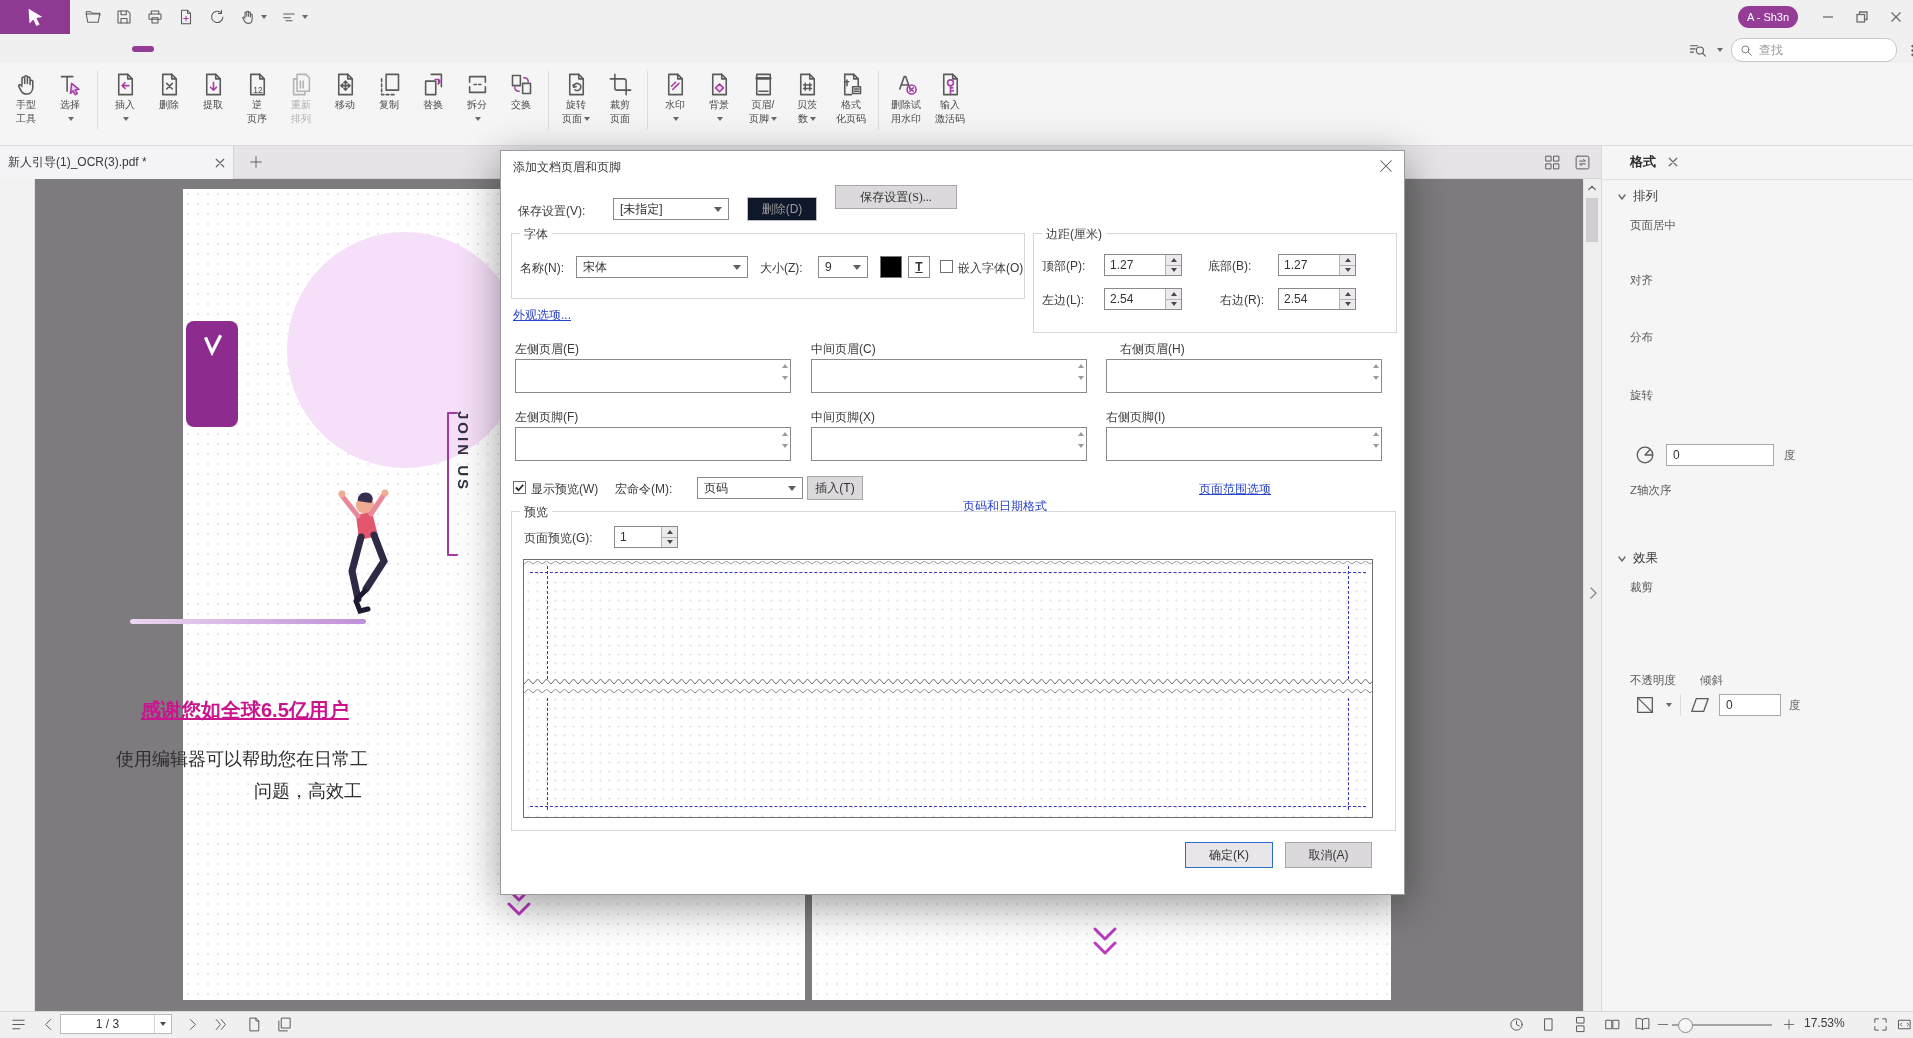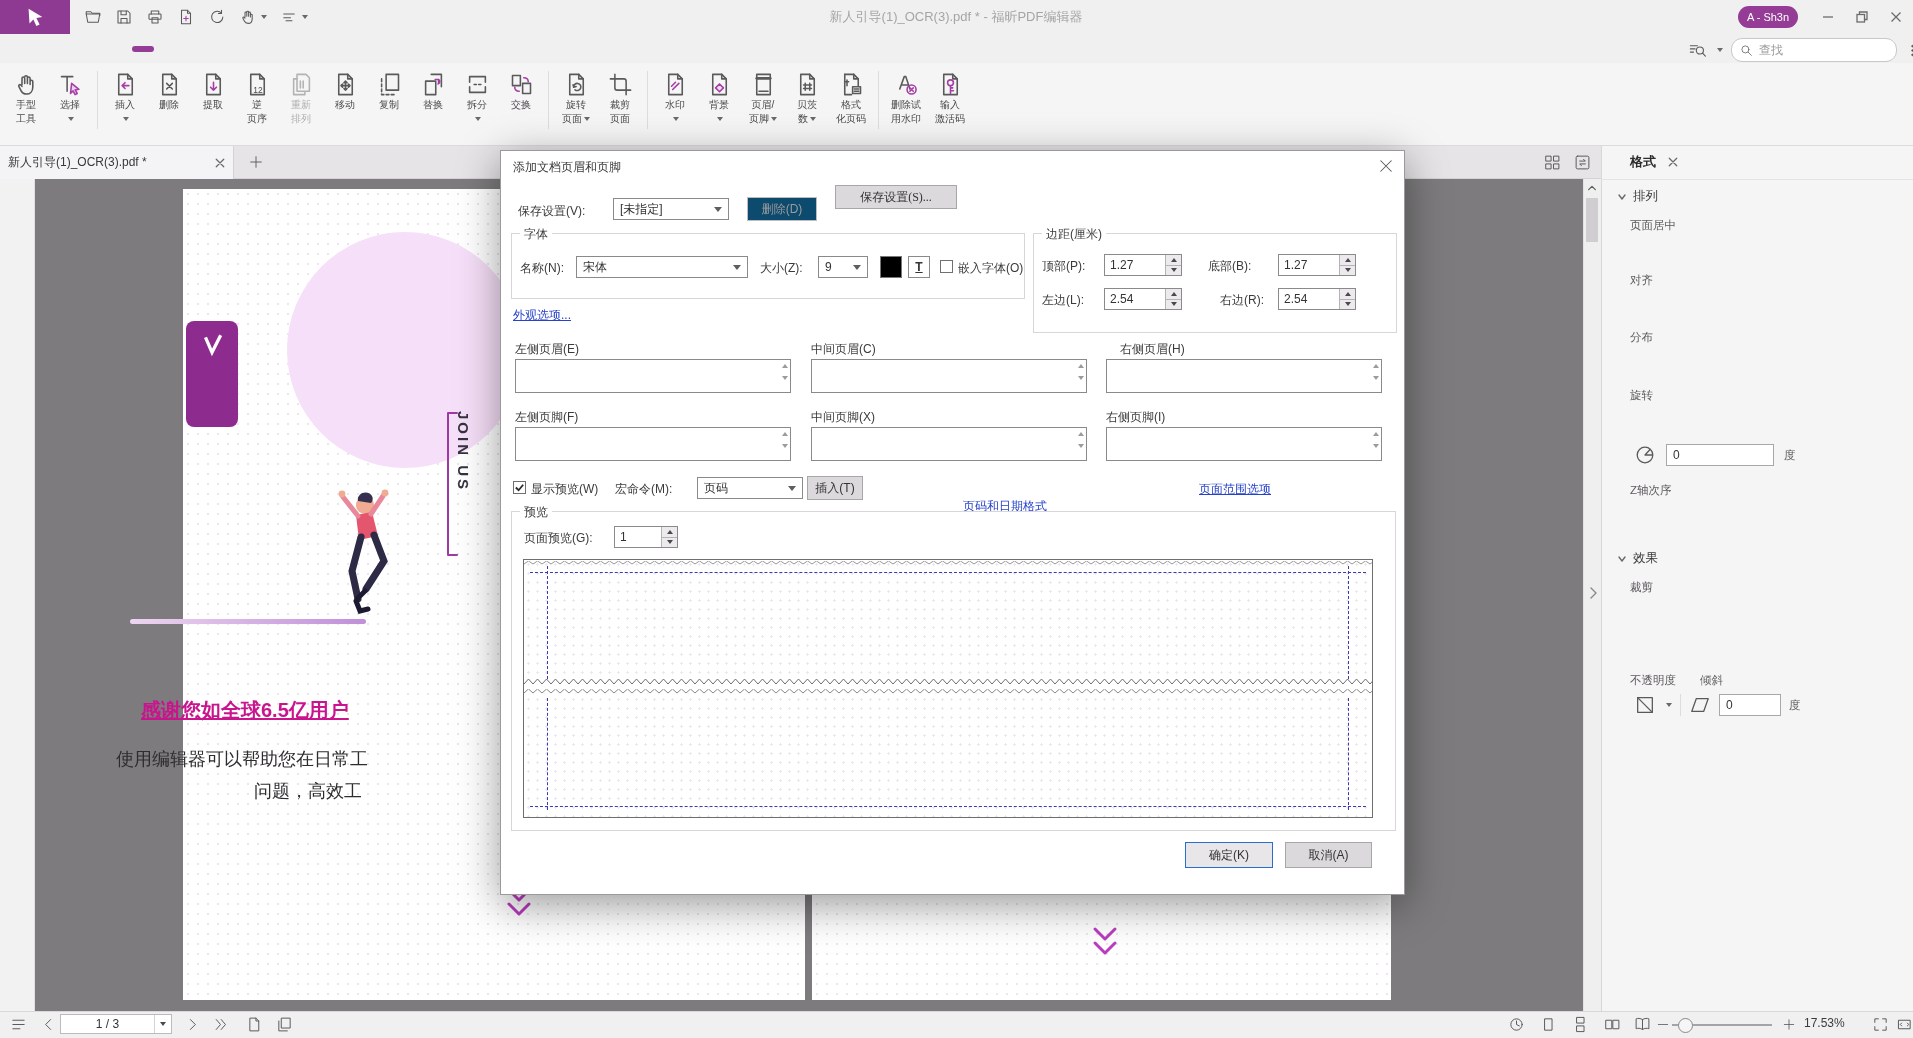--- a/index.html
+++ b/index.html
@@ -86,21 +86,21 @@
   #zoom-knob{left:1678px;top:1018px;width:13px;height:13px;border:1px solid #8a888a;border-radius:50%;background:#f7f6f7;}
   #zoom-val{left:1804px;top:1016px;font-size:12px;color:#3c3a3c;}
   
   #dialog{left:500px;top:150px;width:905px;height:745px;background:#fff;border:1px solid #9b999b;box-shadow:0 10px 40px rgba(0,0,0,.4);box-sizing:border-box;font-size:12px;}
   #dlg-title{left:12px;top:8px;font-size:12px;color:#3a383a;}
   #dlg-close{left:876px;top:6px;width:18px;height:18px;}
   .dlbl{color:#3c3a3c;white-space:nowrap;}
   .sel{border:1px solid #8b898b;background:#fff;display:flex;align-items:center;justify-content:space-between;padding:0 6px;box-sizing:border-box;height:22px;}
   .sel .tri{width:0;height:0;border-left:4px solid transparent;border-right:4px solid transparent;border-top:5px solid #5f5d5f;}
   .btn{border:1px solid #a8a6a8;background:#dbd9db;display:flex;align-items:center;justify-content:center;height:24px;box-sizing:border-box;color:#333;}
-  .btn.disabled{background:#0c4a6e;color:#9d9b9d;border-color:#bebcbe;}
+  .btn.disabled{background:#0f172a;color:#9d9b9d;border-color:#bebcbe;}
   .btn.primary{border:1px solid #2a6ecb;background:#e8e6e8;}
   .grp{border:1px solid #d8d6d8;position:absolute;box-sizing:border-box;}
   .grp>.glbl{position:absolute;top:-8px;left:8px;background:#fff;padding:0 4px;color:#3c3a3c;}
   .spin{border:1px solid #8b898b;background:#fff;display:flex;align-items:stretch;height:22px;box-sizing:border-box;}
   .spin .v{flex:1;display:flex;align-items:center;padding-left:5px;}
   .spin .bt{width:15px;display:flex;flex-direction:column;border-left:1px solid #b5b3b5;}
   .spin .bt div{flex:1;display:flex;align-items:center;justify-content:center;background:#eceaec;}
   .spin .bt div+div{border-top:1px solid #b5b3b5;}
   .tri-u{width:0;height:0;border-left:3px solid transparent;border-right:3px solid transparent;border-bottom:4px solid #4a484a;}
   .tri-d{width:0;height:0;border-left:3px solid transparent;border-right:3px solid transparent;border-top:4px solid #4a484a;}
@@ -187,21 +187,20 @@
         <span style="display:inline-flex;align-items:center;gap:2px;">
           <span class="ic" style="width:18px;height:18px;">
             <svg viewBox="0 0 24 24">
               <path d="M5 8h14M5 13h9"></path>
               <path d="M8 17h8"></path>
             </svg>
           </span>
           <span class="rib-caret"></span>
         </span>
       </div>
-    <div class="abs" id="win-title">新人引导(1)_OCR(3).pdf * - 福昕PDF编辑器</div>
     <div class="abs" id="avatar">A - Sh3n</div>
     <div class="abs winbtn" style="left:1812px;">
         <svg viewBox="0 0 12 12">
           <path d="M1 6h10"></path>
         </svg>
       </div>
     <div class="abs winbtn" style="left:1846px;">
         <svg viewBox="0 0 12 12">
           <rect x="1" y="3.5" width="7.5" height="7.5"></rect>
           <path d="M3.5 3.5V1H11v7.5H8.5"></path>

